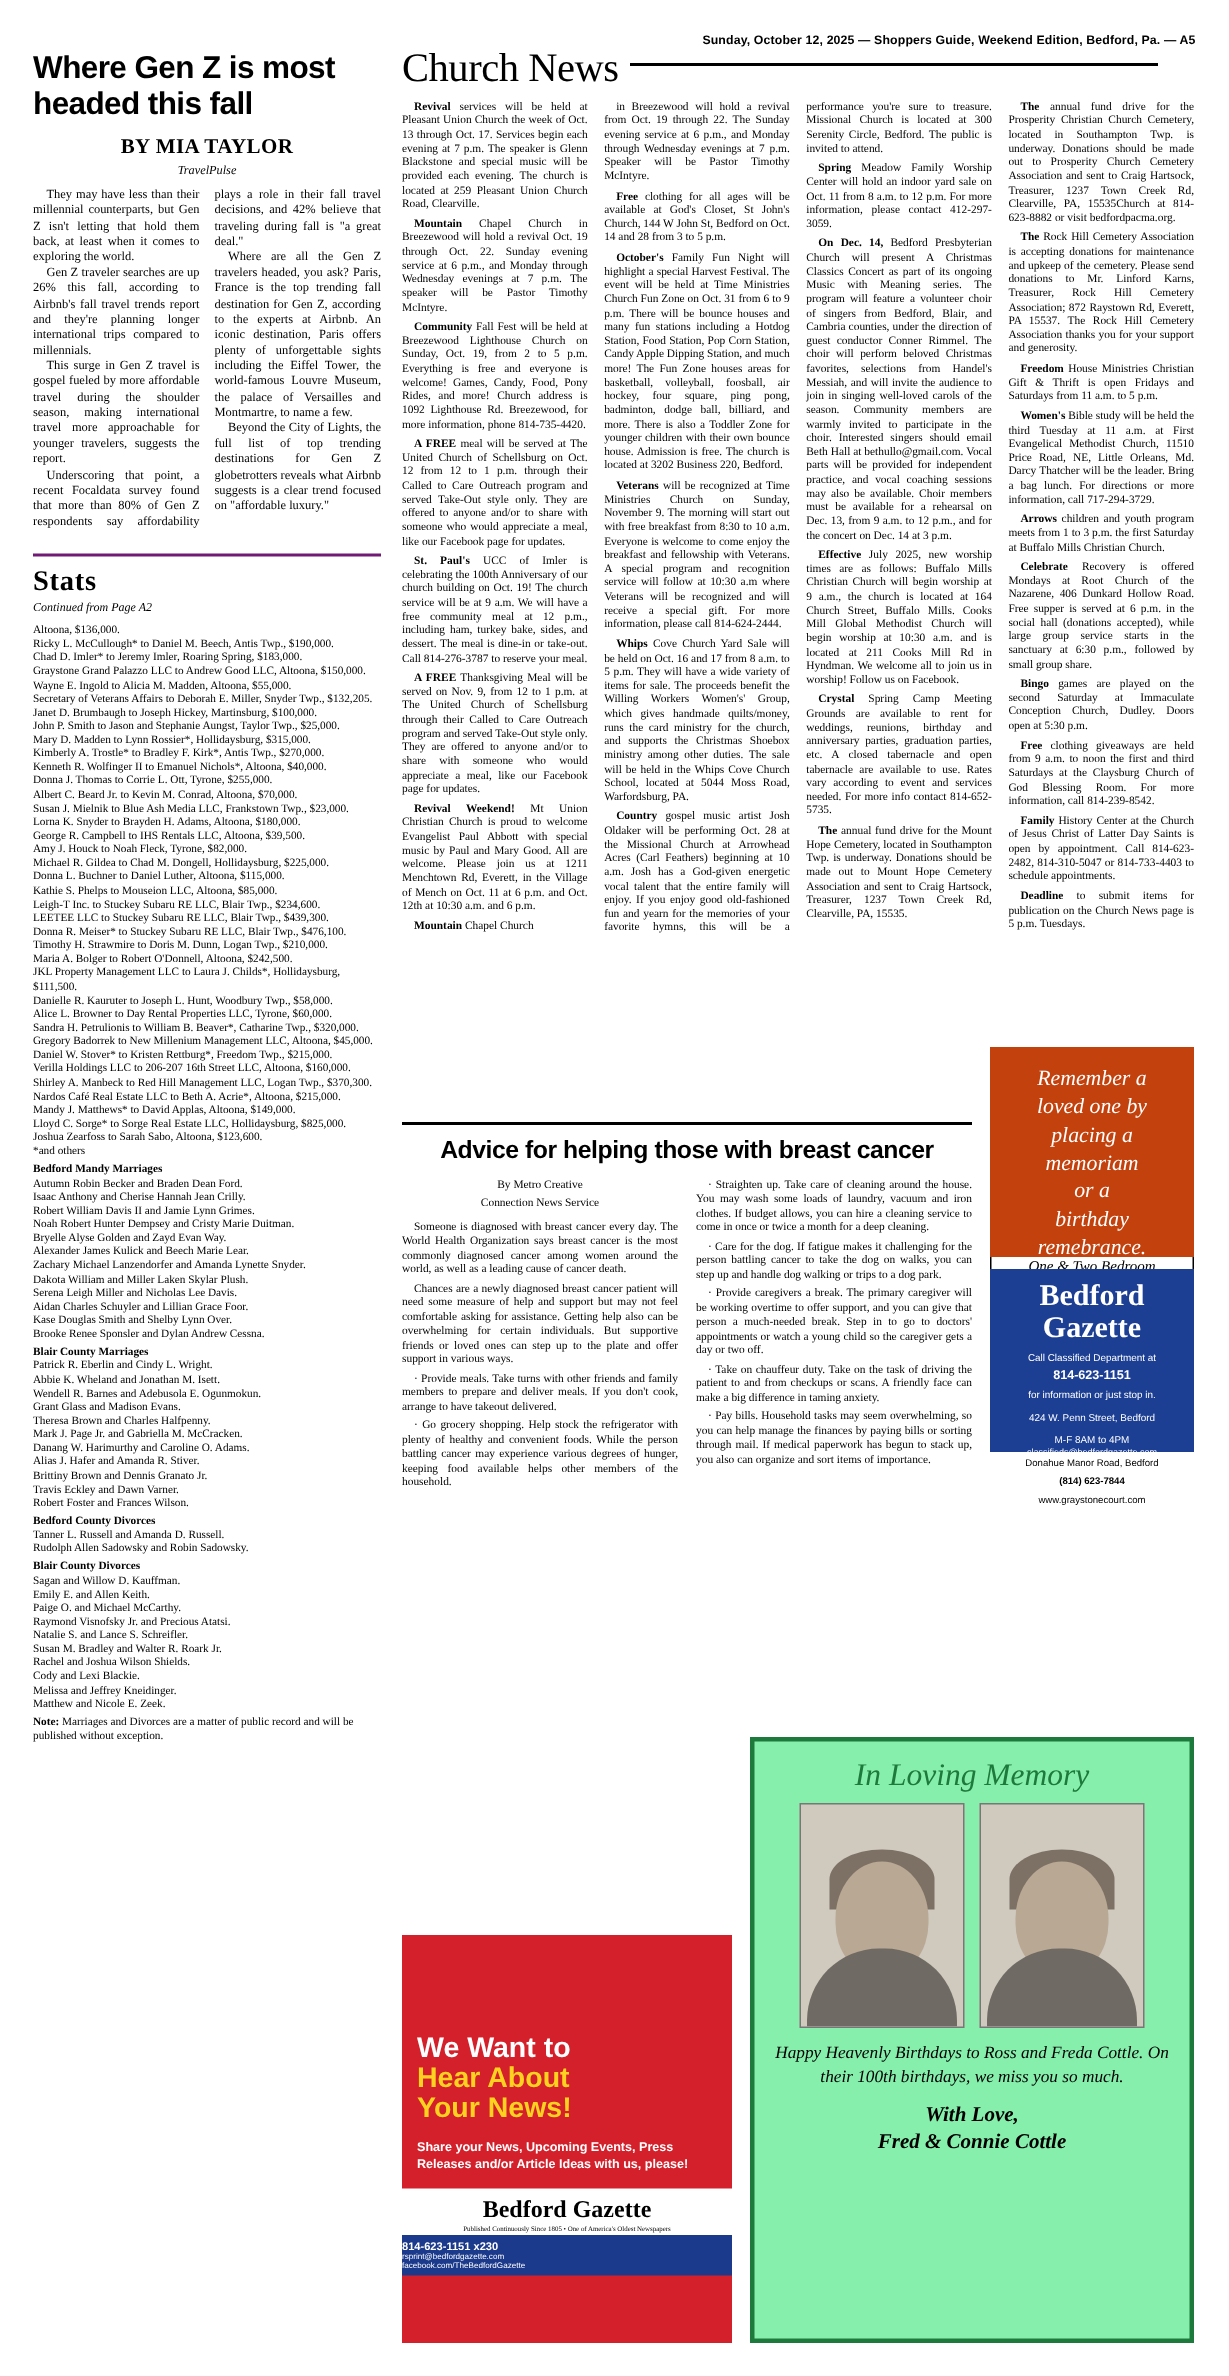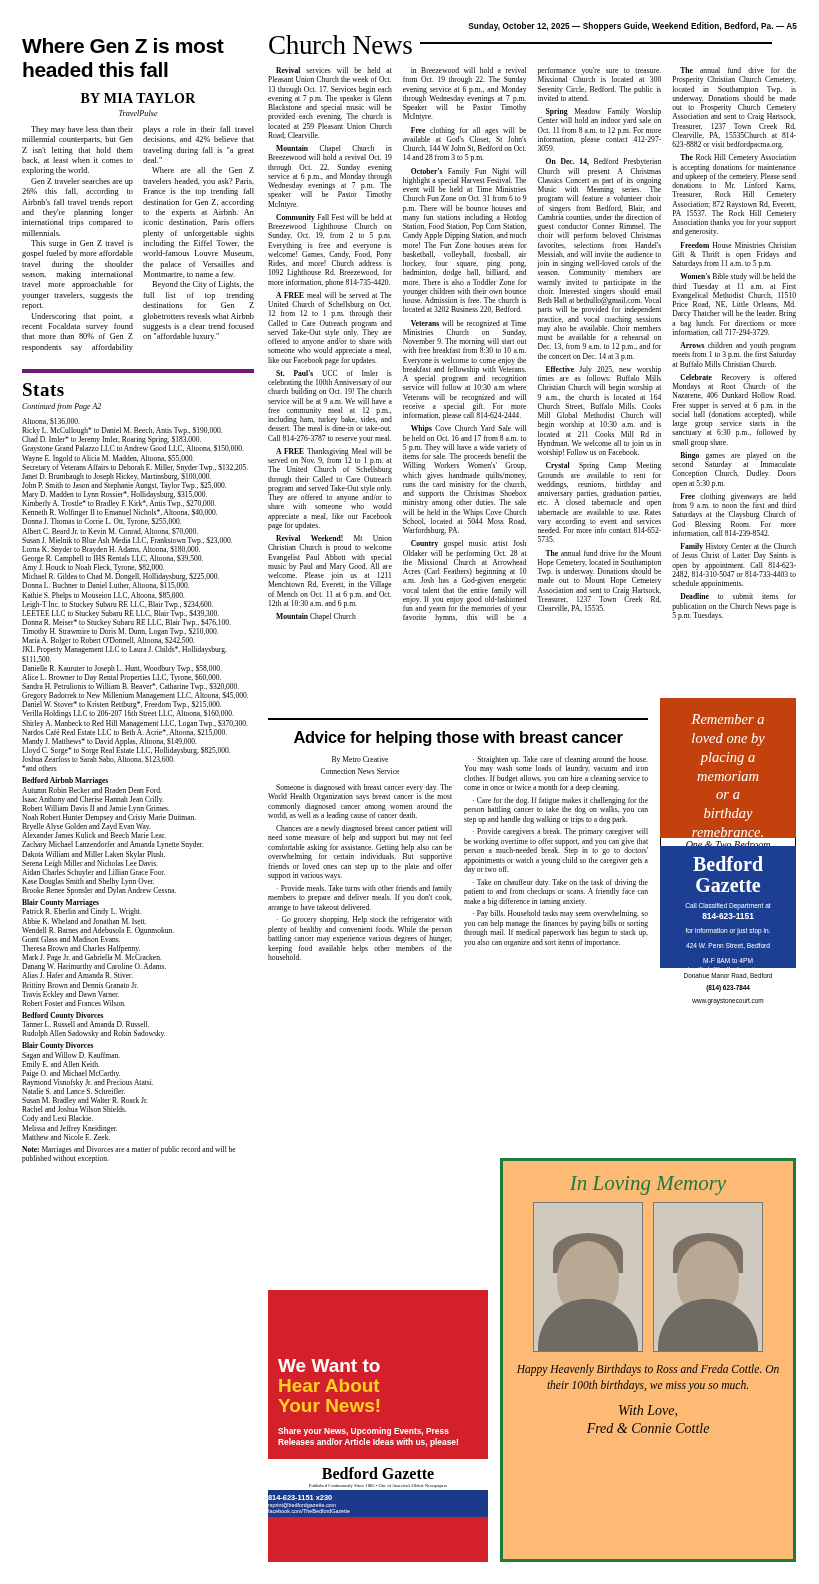--- a/index.html
+++ b/index.html
@@ -66,21 +66,21 @@
   }
   .two-col p { margin: 0; text-indent: 9px; }
   .two-col p:first-child { text-indent: 9px; }
 
   .stats-title {
     font-family: "Liberation Serif", serif;
     font-size: 19px;
     font-weight: bold;
     letter-spacing: 0.5px;
     margin: 16px 0 0 0;
-    border-top: 4px solid #701a75;
+    border-top: 2px solid #701a75;
     padding-top: 6px;
   }
   .stats-cont {
     font-size: 8px;
     font-style: italic;
     margin: 1px 0 6px 0;
   }
   .stats-body {
     font-size: 7.5px;
     line-height: 1.22;
@@ -122,21 +122,21 @@
     line-height: 1.22;
     text-align: justify;
     hyphens: auto;
   }
   .church-cols p { margin: 0 0 4px 0; text-indent: 8px; }
   .church-cols b { font-weight: bold; }
 
   
   .advice {
     position: absolute;
-    top: 718px; left: 268px;
+    top: 748px; left: 268px;
     width: 380px;
     border-top: 2px solid #000;
     padding-top: 8px;
   }
   .advice h2 {
     font-family: "Liberation Sans", sans-serif;
     font-size: 16.5px;
     line-height: 1.15;
     font-weight: bold;
     text-align: center;
@@ -202,21 +202,21 @@
   }
   .ww-gaz .nm { font-family:"Liberation Serif", serif; font-weight: bold; font-size: 16px; }
   .ww-gaz .tag { font-size: 4.6px; }
   .ww-bar { background:#1b3a8c; color:#fff; font-family:"Liberation Sans", sans-serif; font-size:7.4px; font-weight:bold; padding:3px 0; margin:0 -10px; }
   .ww-bar small { display:block; font-size: 5.4px; font-weight: normal;}
 
   .ad-memory {
     position: absolute;
     top: 1158px; left: 500px; width: 296px; height: 404px;
     border: 3px solid #1e7a3c;
-    background: #fdba74;
+    background: #86efac;
     text-align: center;
     padding: 6px;
   }
   .mem-title {
     font-family: "Liberation Serif", serif;
     font-style: italic;
     font-size: 21px;
     color: #1e7a3c;
     margin: 4px 0 6px;
   }
@@ -238,21 +238,21 @@
     position:absolute; left:50%; top: 30px; transform:translateX(-50%);
     width: 70px; height: 40px; border-radius: 50% 50% 0 0; background:#7d7166;
   }
   .mem-msg {
     font-family: "Liberation Serif", serif;
     font-style: italic; font-weight: normal;
     font-size: 11.5px; line-height: 1.35; margin-top: 10px;
   }
   .mem-sign {
     font-family: "Liberation Serif", serif;
-    font-style: italic; font-weight: normal; font-size: 14px; margin-top: 10px;
+    font-style: italic; font-weight: bold; font-size: 14px; margin-top: 10px;
   }
 
   
   .rc { position: absolute; left: 660px; width: 136px; }
 
   .rem-box {
     top: 698px; height: 136px;
     background: #1c3f94; color: #fff;
     font-family: "Liberation Serif", serif;
     font-style: italic;
@@ -324,21 +324,21 @@
         <p>Sandra H. Petrulionis to William B. Beaver*, Catharine Twp., $320,000.</p>
         <p>Gregory Badorrek to New Millenium Management LLC, Altoona, $45,000.</p>
         <p>Daniel W. Stover* to Kristen Rettburg*, Freedom Twp., $215,000.</p>
         <p>Verilla Holdings LLC to 206-207 16th Street LLC, Altoona, $160,000.</p>
         <p>Shirley A. Manbeck to Red Hill Management LLC, Logan Twp., $370,300.</p>
         <p>Nardos Café Real Estate LLC to Beth A. Acrie*, Altoona, $215,000.</p>
         <p>Mandy J. Matthews* to David Applas, Altoona, $149,000.</p>
         <p>Lloyd C. Sorge* to Sorge Real Estate LLC, Hollidaysburg, $825,000.</p>
         <p>Joshua Zearfoss to Sarah Sabo, Altoona, $123,600.</p>
         <p>*and others</p>
-        <p class="sub">Bedford Airbnb Marriages</p>
+        <p class="sub">Bedford Mandy Marriages</p>
         <p>Autumn Robin Becker and Braden Dean Ford.</p>
         <p>Isaac Anthony and Cherise Hannah Jean Crilly.</p>
         <p>Robert William Davis II and Jamie Lynn Grimes.</p>
         <p>Noah Robert Hunter Dempsey and Cristy Marie Duitman.</p>
         <p>Bryelle Alyse Golden and Zayd Evan Way.</p>
         <p>Alexander James Kulick and Beech Marie Lear.</p>
         <p>Zachary Michael Lanzendorfer and Amanda Lynette Snyder.</p>
         <p>Dakota William and Miller Laken Skylar Plush.</p>
         <p>Serena Leigh Miller and Nicholas Lee Davis.</p>
         <p>Aidan Charles Schuyler and Lillian Grace Foor.</p>

